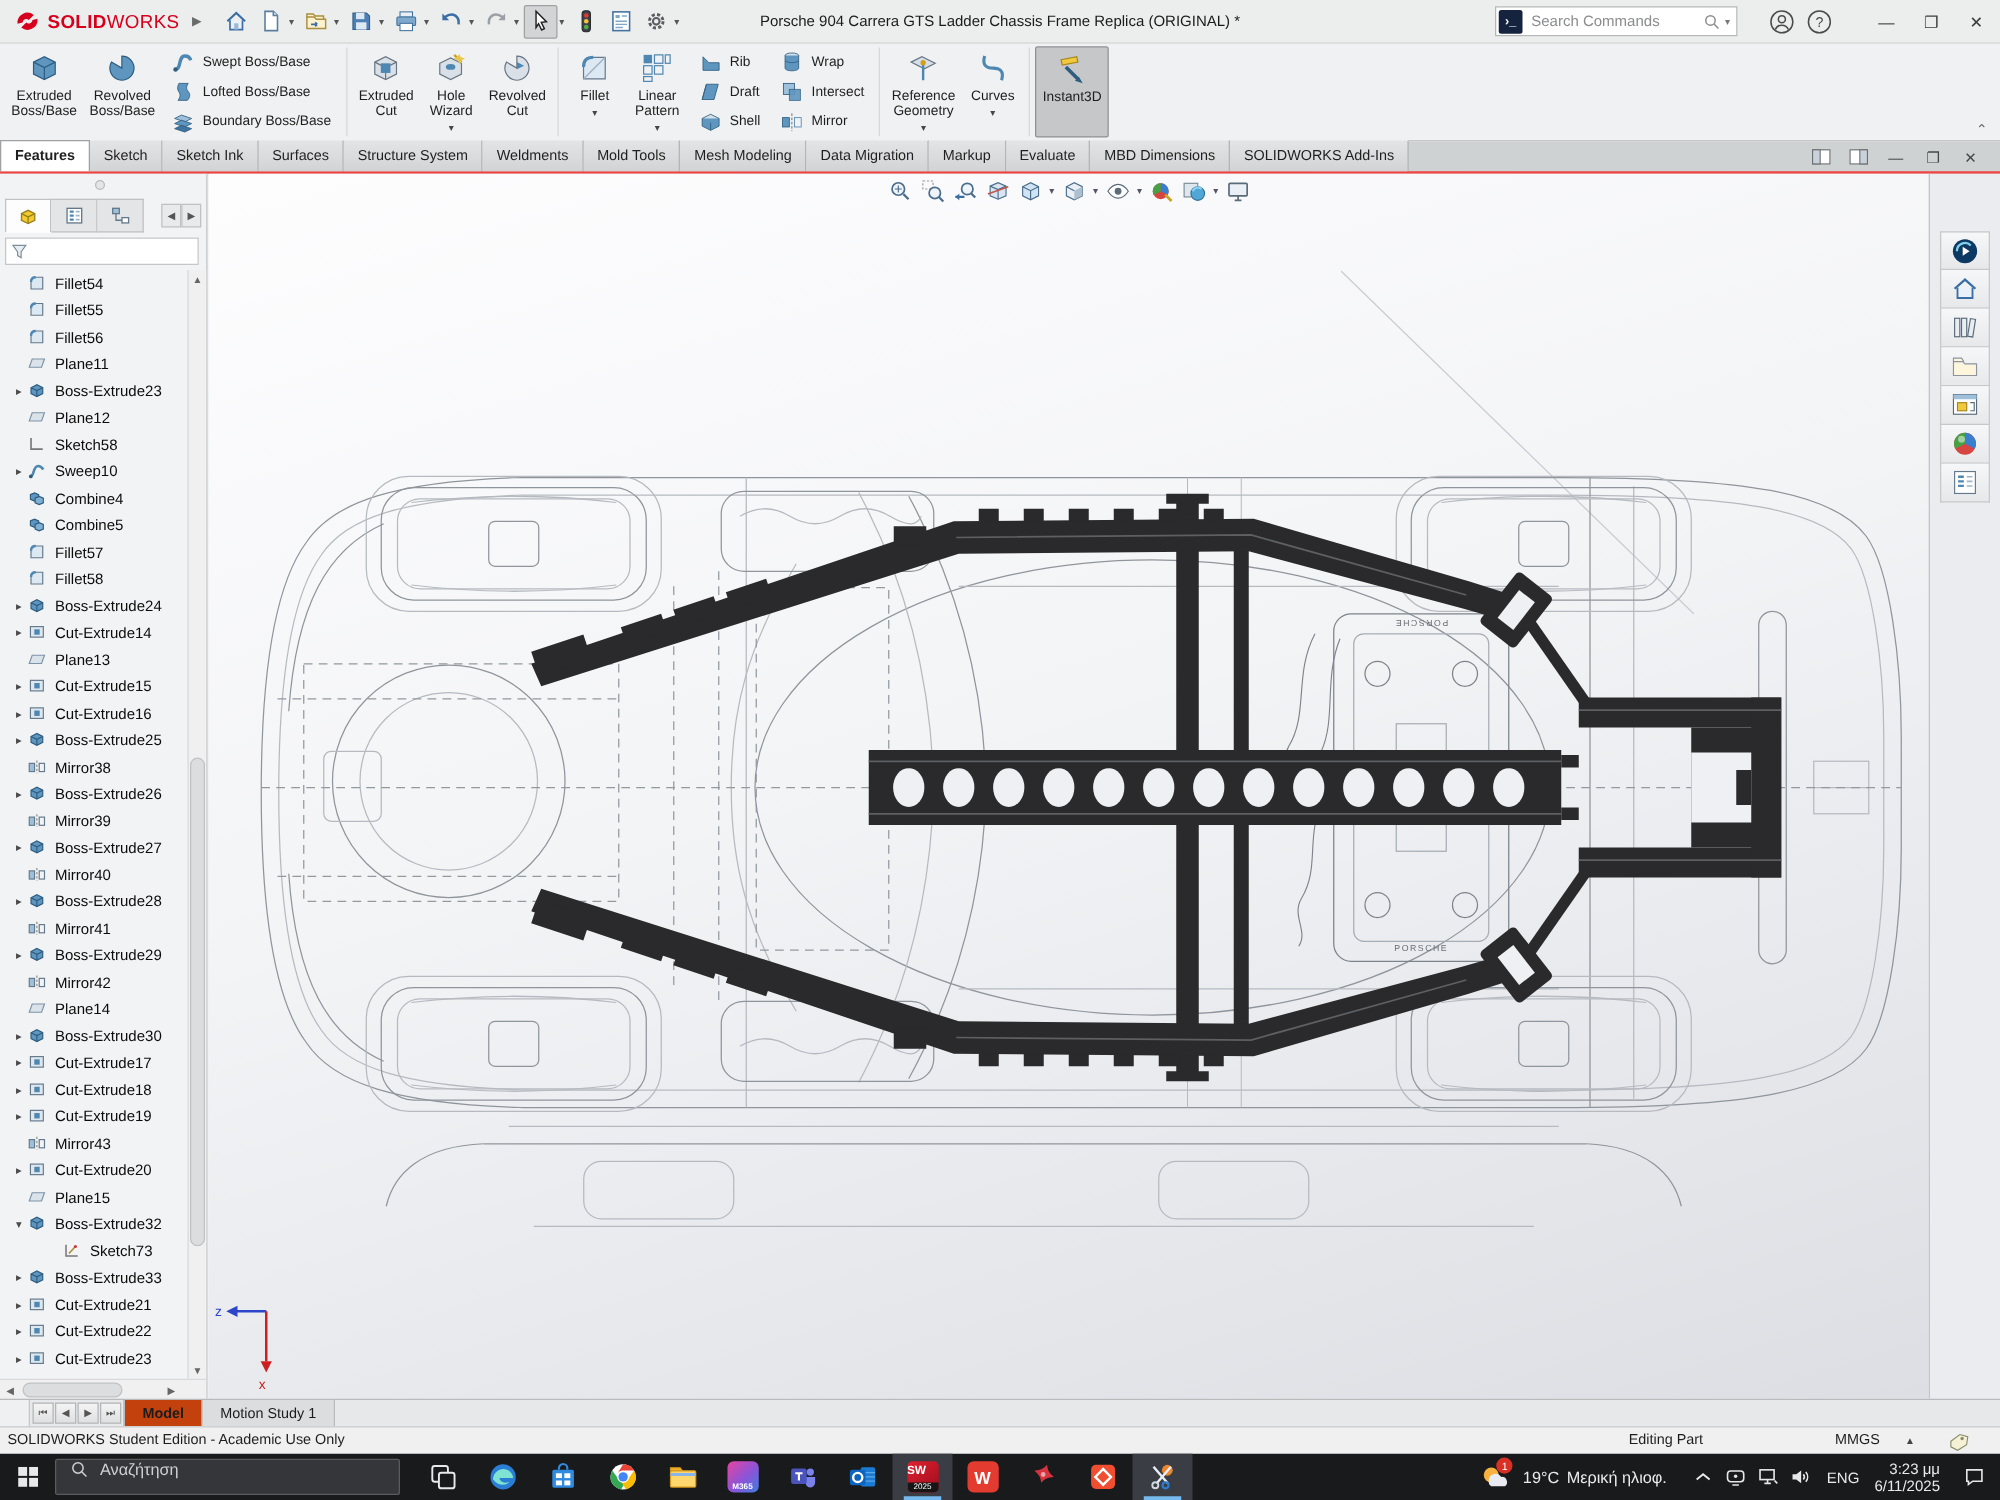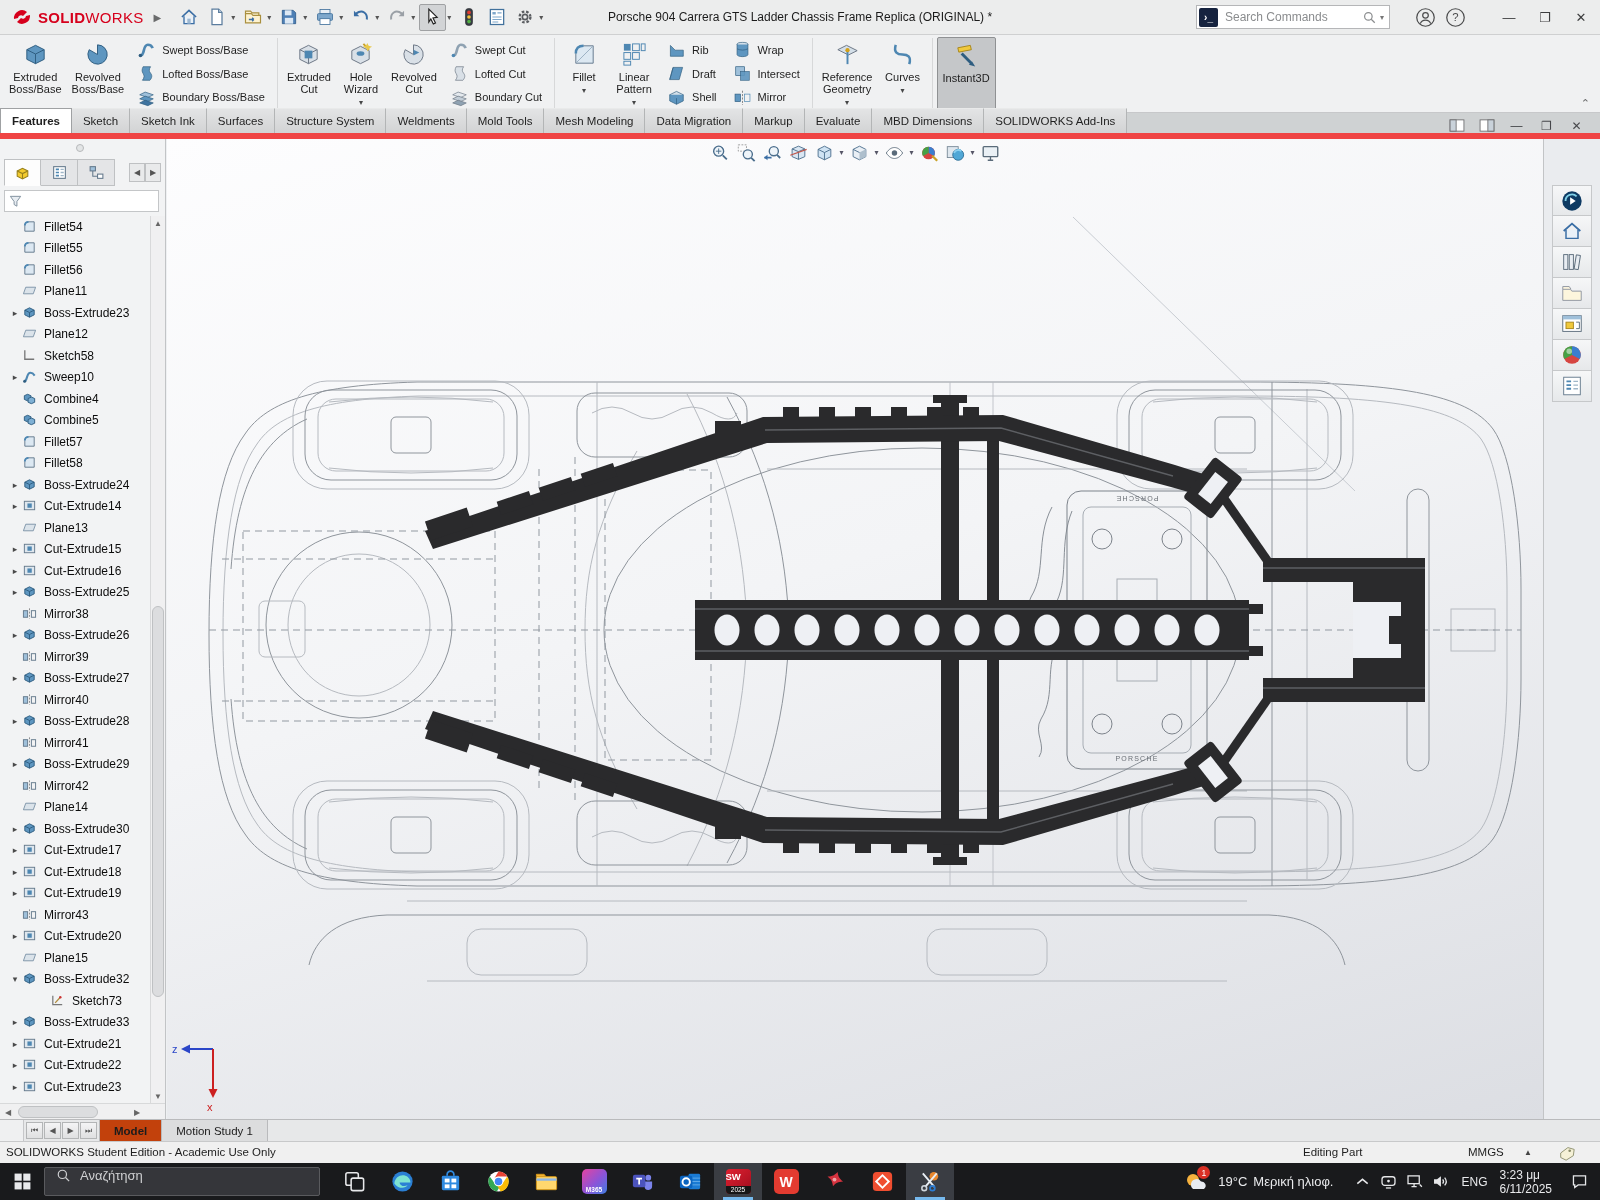--- a/index.html
+++ b/index.html
@@ -45,21 +45,21 @@
   .rlabel{font-size:11px;line-height:12px;text-align:center;color:#1e1e1e;margin-top:3px;white-space:nowrap;}
   .rdd{font-size:8px;color:#454647;margin-top:3px;}
   .rbig-active{background:#c5c7c9;border:1px solid #8f9193;}
   .rstack{display:flex;flex-direction:column;justify-content:space-between;padding:1px 3px;}
   .rrow{display:flex;align-items:center;height:24px;font-size:11px;color:#1e1e1e;padding:0 5px;white-space:nowrap;}
   .rrow svg{width:19px;height:19px;margin-right:6px;}
   .ribbon-collapse{position:absolute;right:10px;bottom:2px;color:#6a6b6c;font-size:11px;}
 
   
   .tabsrow{position:absolute;top:113px;left:0;width:1600px;height:26px;background:#cfd2d3;
-           border-bottom:6px solid #ef4444;display:flex;align-items:flex-end;}
+           border-bottom:2px solid #ef4444;display:flex;align-items:flex-end;}
   .rtabs{display:flex;height:25px;}
   .rtab{height:25px;display:flex;align-items:center;padding:0 11px;font-size:11.5px;color:#1f1f1f;
         background:linear-gradient(#e3e4e5,#d2d3d4);border-right:1px solid #b3b5b6;border-top:1px solid #e9eaea;}
   .rtab-active{background:#fff;border:1px solid #9fa1a3;border-bottom:none;font-weight:bold;}
   .doc-controls{position:absolute;right:14px;top:3px;display:flex;gap:11px;align-items:center;}
   .doc-ctrl{width:19px;height:19px;display:flex;align-items:center;justify-content:center;color:#46474a;font-size:12px;}
   .doc-ctrl svg{width:16px;height:13px;}
 
   
   .main{position:absolute;top:139px;left:0;width:1600px;height:980px;}
@@ -152,21 +152,21 @@
   .tb-tray{position:absolute;right:0;top:0;height:37px;display:flex;align-items:center;color:#e9eaec;}
   .tray-weather{position:relative;display:flex;align-items:center;margin-right:8px;}
   .tray-weather svg{width:27px;height:27px;}
   .w-badge{position:absolute;top:-2px;left:14px;width:13px;height:13px;background:#d93025;border-radius:50%;
            color:#fff;font-size:8.5px;display:flex;align-items:center;justify-content:center;}
   .tray-temp{font-size:13px;margin-right:6px;}
   .tray-cond{font-size:13px;margin-right:16px;}
   .tray-ic{width:26px;height:37px;display:flex;align-items:center;justify-content:center;}
   .tray-ic svg{width:19px;height:19px;}
   .tray-lang{font-size:12px;margin:0 8px;}
-  .tray-clock{font-size:12px;line-height:14px;margin:0 10px 0 4px;}
+  .tray-clock{text-align:right;font-size:12px;line-height:14px;margin:0 10px 0 4px;}
   .tray-notif{width:34px;height:37px;display:flex;align-items:center;justify-content:center;margin-right:4px;}
   .tray-notif svg{width:19px;height:19px;}
 </style>
 </head>
 <body>
 
 <div id="app">
 
   <div class="titlebar">
     <div class="logo">
@@ -355,43 +355,20 @@
            <div class="rdd">▾</div>
          </div>
         <div class="rbig">
            <svg viewBox="0 0 28 28">
             <path d="M14 4a10 10 0 1 1-8.6 5l8.6 5z" fill="#d9e0e7" stroke="#6b7684"></path>
             <path d="M14 9l6 3-6 3z" fill="#4e87b2"></path>
           </svg>
            <div class="rlabel">Revolved<br>Cut</div>
 
          </div>
-        <div class="rstack">
-          <div class="rrow">
-            <svg viewBox="0 0 28 28">
-              <path d="M5 23C12 23 8 7 16 7c4 0 6 2 7 5" stroke="#8fa2b2" stroke-width="4" fill="none"></path>
-              <circle cx="5" cy="23" r="2.6" fill="#4e87b2"></circle>
-            </svg>
-            <span>Swept Cut</span>
-          </div>
-          <div class="rrow">
-            <svg viewBox="0 0 28 28">
-              <path d="M9 4h11c-2.5 4-2.5 6.5 0 9.5 2.5 3 2.5 6.5-1 10.5H8c3-4 3-7 1-10C7 11 7 8 9 4z" fill="#d9e0e7" stroke="#6b7684"></path>
-            </svg>
-            <span>Lofted Cut</span>
-          </div>
-          <div class="rrow">
-            <svg viewBox="0 0 28 28">
-              <path d="M4 10l8-4 12 4-8 4z" fill="#e4e9ee" stroke="#6b7684"></path>
-              <path d="M4 16l8-4 12 4-8 4z" fill="#c3ced8" stroke="#6b7684"></path>
-              <path d="M4 22l8-4 12 4-8 4z" fill="#8fa2b2" stroke="#6b7684"></path>
-            </svg>
-            <span>Boundary Cut</span>
-          </div>
-        </div>
       </div>
       <div class="rsep"></div>
       <div class="rgroup">
         <div class="rbig">
            <svg viewBox="0 0 28 28">
             <path d="M5 13q0-8 8-8h10v18H5z" fill="#dce8f2" stroke="#64798c"></path>
             <path d="M5 13q0-8 8-8" fill="none" stroke="#4e87b2" stroke-width="2.6"></path>
             <path d="M23 5l-18 18" stroke="#9ab0c2" stroke-width="1"></path>
           </svg>
            <div class="rlabel">Fillet</div>

